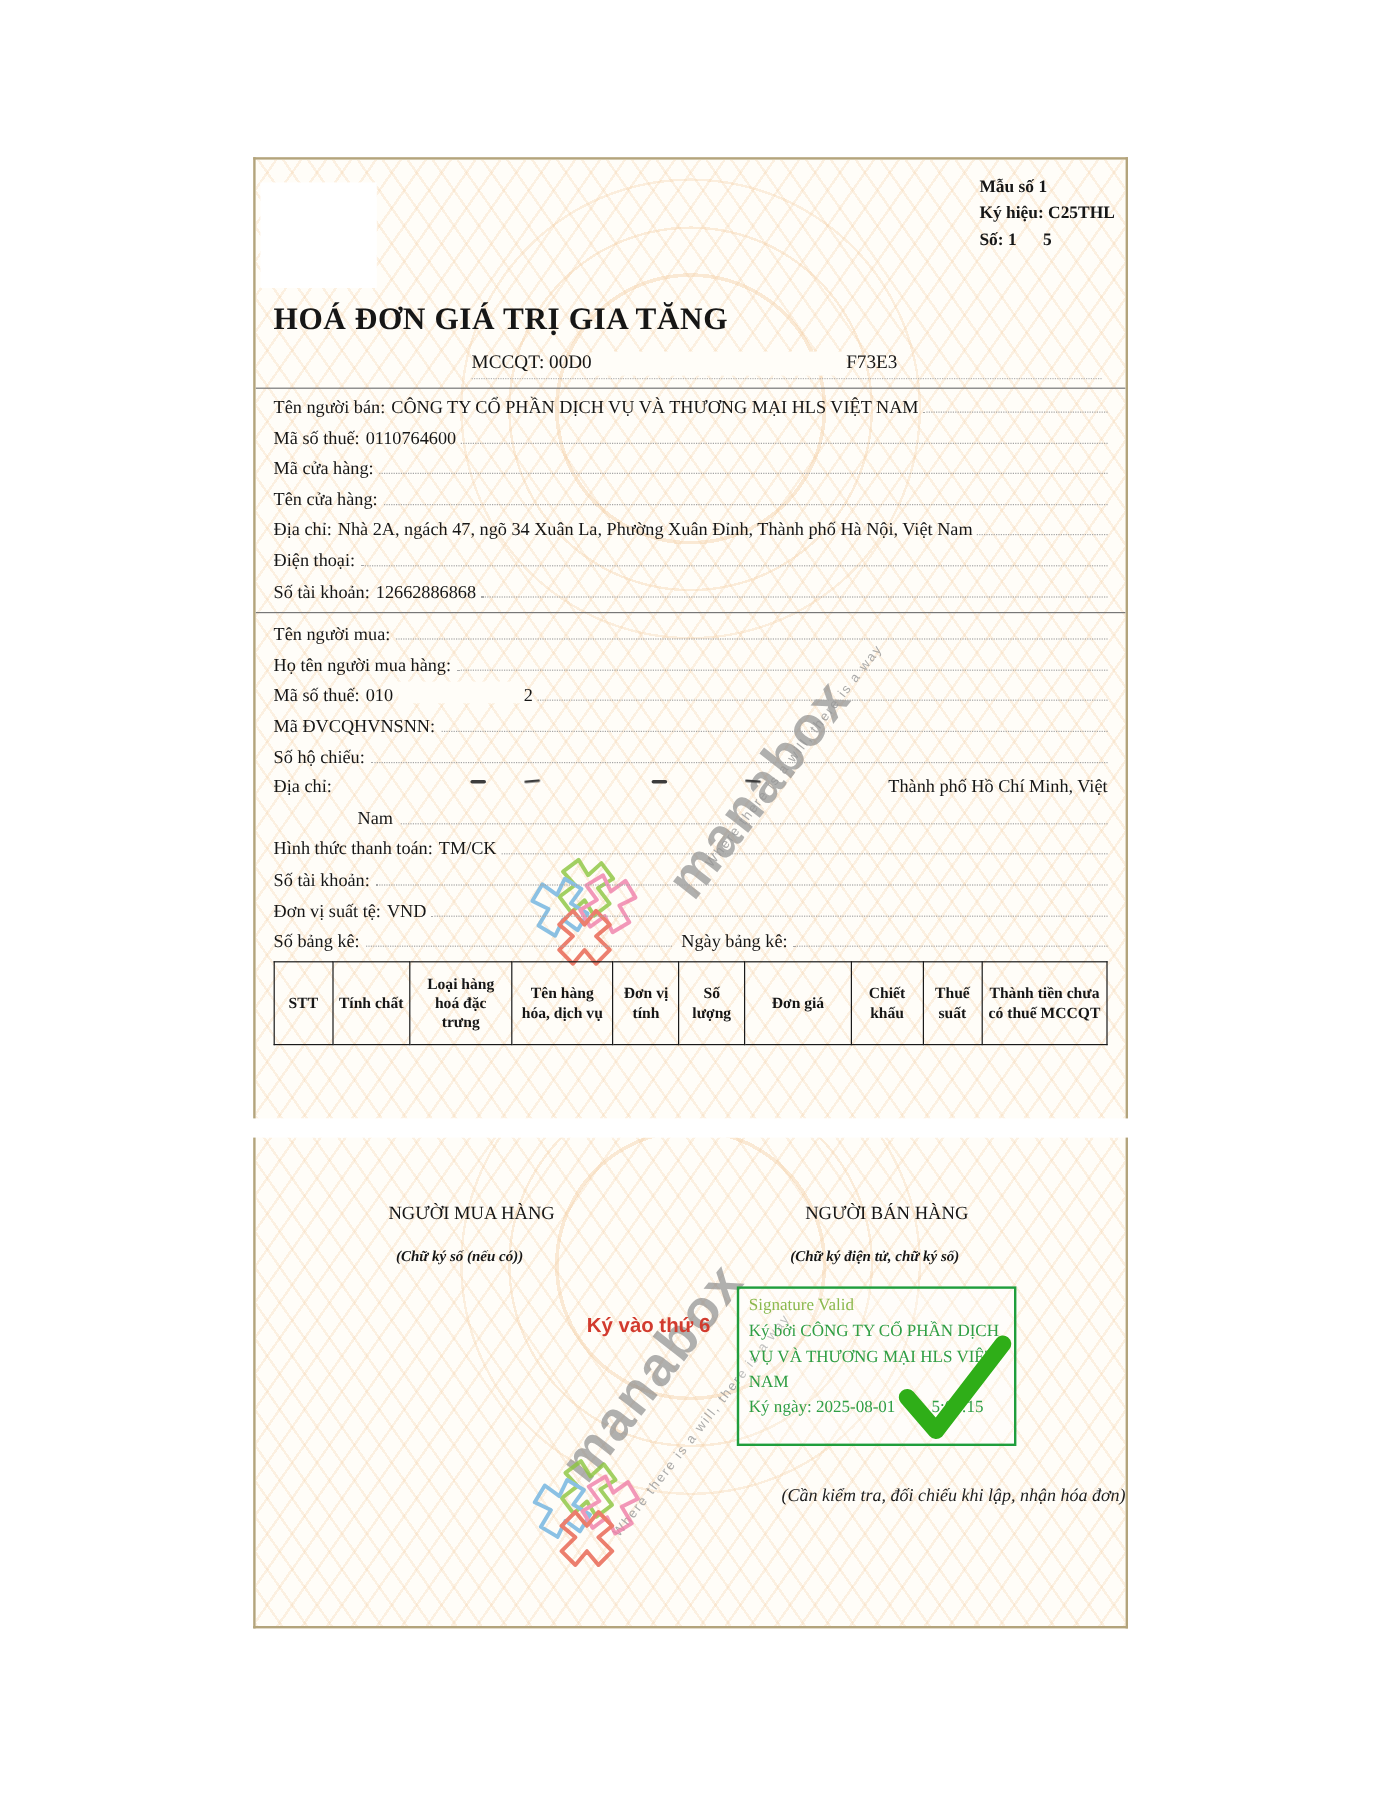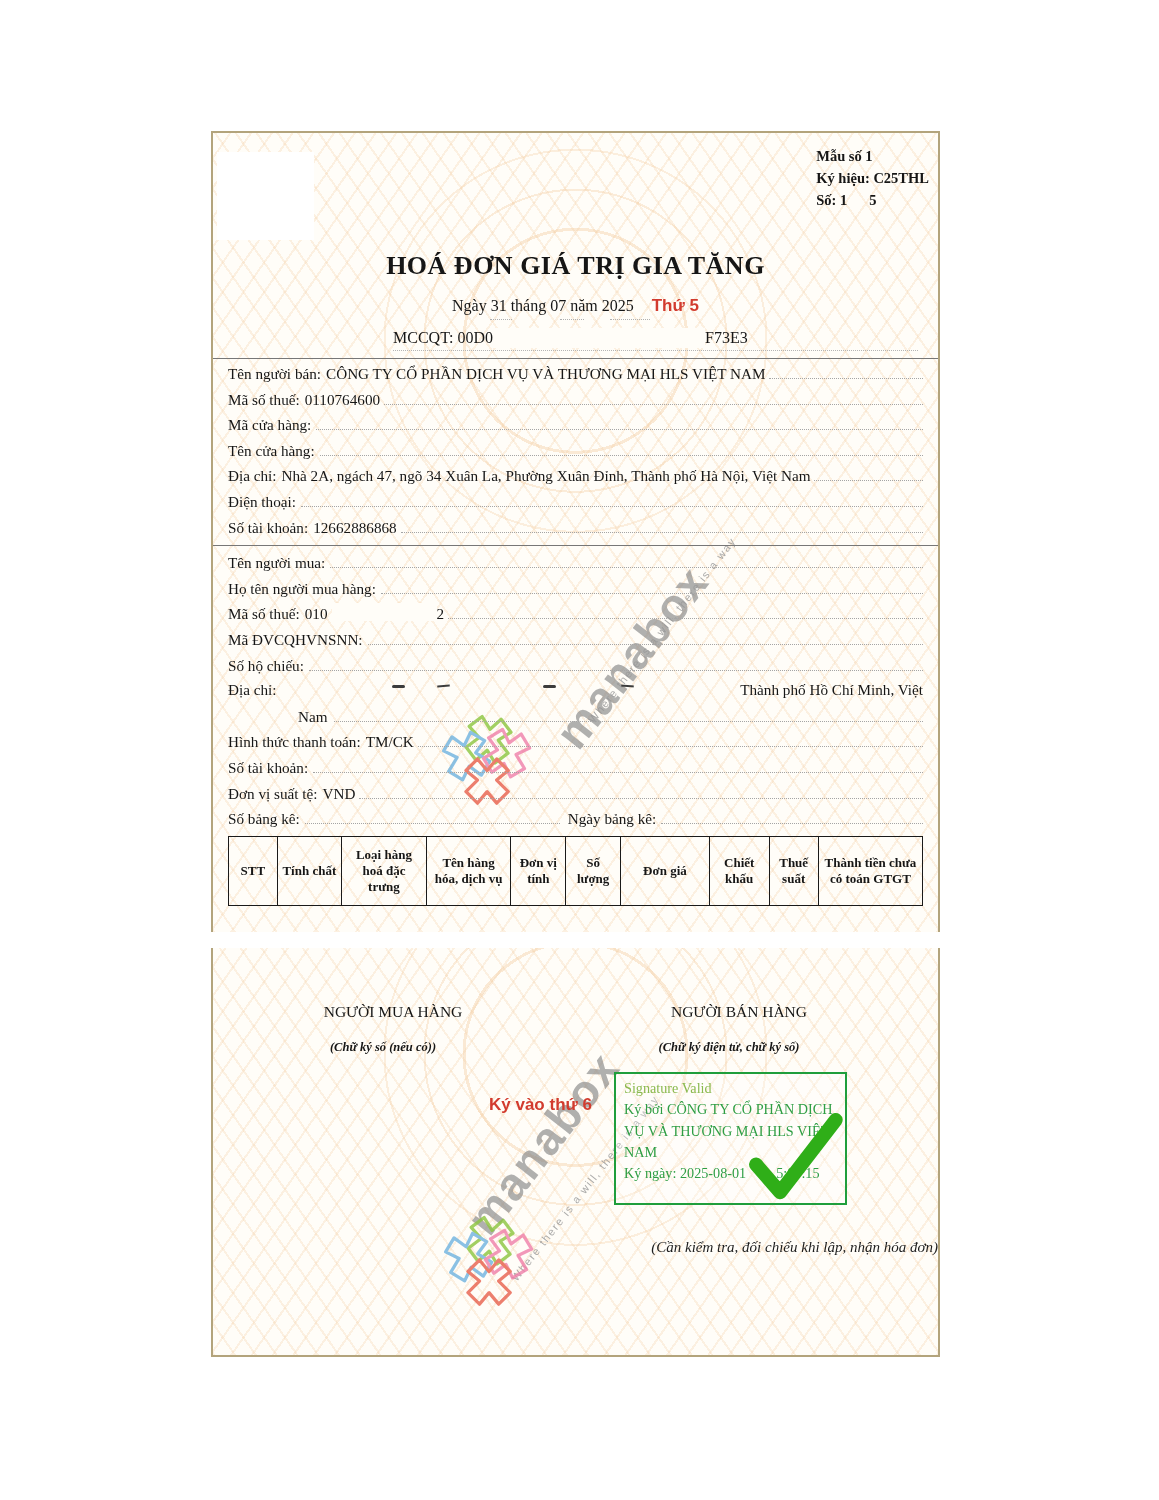--- a/index.html
+++ b/index.html
@@ -25,21 +25,21 @@
   .content{position:relative;z-index:1;padding:0 15px;}
 
   .redaction-box{position:absolute;left:4px;top:19px;width:97px;height:88px;background:#ffffff;z-index:1;}
 
   .hdr-right{
     position:absolute;top:13px;right:9px;z-index:2;text-align:left;
     font-weight:bold;font-size:14.5px;line-height:1.5;
   }
   .hdr-gap{display:inline-block;width:22px;background:#fffdf8;}
 
-  .doc-title{margin-top:118px;text-align:center;font-size:26px;font-weight:bold;letter-spacing:.5px;}
+  .doc-title{margin-top:118px;text-align:left;font-size:26px;font-weight:bold;letter-spacing:.5px;}
 
   .date-row{margin-top:15px;display:flex;justify-content:center;align-items:baseline;gap:18px;font-size:16px;}
   .date-text{position:relative;}
   .du{position:absolute;bottom:-5px;height:0;border-bottom:1.6px dotted #b0b0b0;}
   .du1{left:38px;width:22px;} .du2{left:108px;width:24px;} .du3{left:158px;width:40px;}
   .weekday{font-family:"Liberation Sans", sans-serif;font-weight:bold;font-size:17px;color:#d23b2e;}
 
   .mccqt-row{margin-top:9px;position:relative;height:26px;display:flex;align-items:center;padding-left:165px;font-size:16px;}
   .mccqt-gap{width:212px;height:20px;background:#fffdf8;}
   .mccqt-underline{position:absolute;left:165px;right:5px;bottom:0;border-bottom:1.6px dotted #b5b5b5;}
@@ -114,24 +114,20 @@
 
   <div class="hdr-right">
     <div>Mẫu số 1</div>
     <div>Ký hiệu: C25THL</div>
     <div><span>Số: 1</span><span class="hdr-gap"></span><span>5</span></div>
   </div>
 
   <div class="content">
     <div class="doc-title">HOÁ ĐƠN GIÁ TRỊ GIA TĂNG</div>
 
-    <div class="date-row">
-      <span class="date-text"><span>Ngày 31 tháng 07 năm 2025</span><span class="du du1"></span><span class="du du2"></span><span class="du du3"></span></span>
-      <span class="weekday">Thứ 5</span>
-    </div>
 
     <div class="mccqt-row">
       <span>MCCQT: 00D0</span>
       <span class="mccqt-gap"></span>
       <span>F73E3</span>
       <span class="mccqt-underline"></span>
     </div>
 
     <hr class="solid">
 
@@ -245,21 +241,21 @@
           <tr>
         <th>STT</th>
         <th>Tính chất</th>
         <th>Loại hàng hoá đặc trưng</th>
         <th>Tên hàng hóa, dịch vụ</th>
         <th>Đơn vị tính</th>
         <th>Số lượng</th>
         <th>Đơn giá</th>
         <th>Chiết khấu</th>
         <th>Thuế suất</th>
-        <th>Thành tiền chưa có toán GTGT</th>
+        <th>Thành tiền chưa có thuế MCCQT</th>
       </tr>
     </tbody>
       </table>
   </div>
 </div>
 
 <div class="page page-bottom">
 
   <div class="wm wm-brand" style="left:330px;top:195px;">manabox</div>
   <div class="wm wm-slogan" style="left:372px;top:240px;">Where there is a will, there is a way</div>

